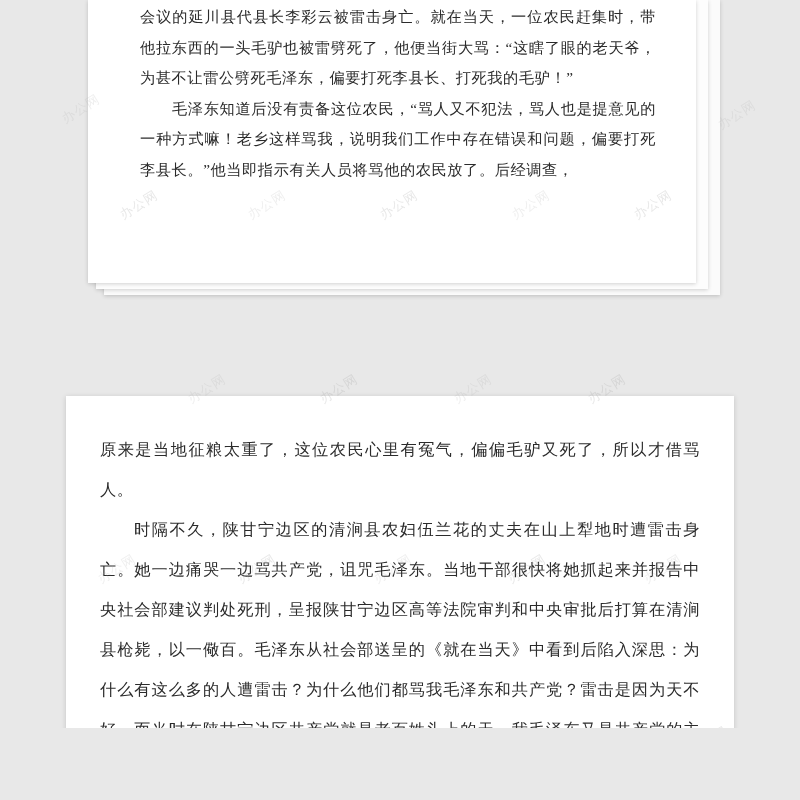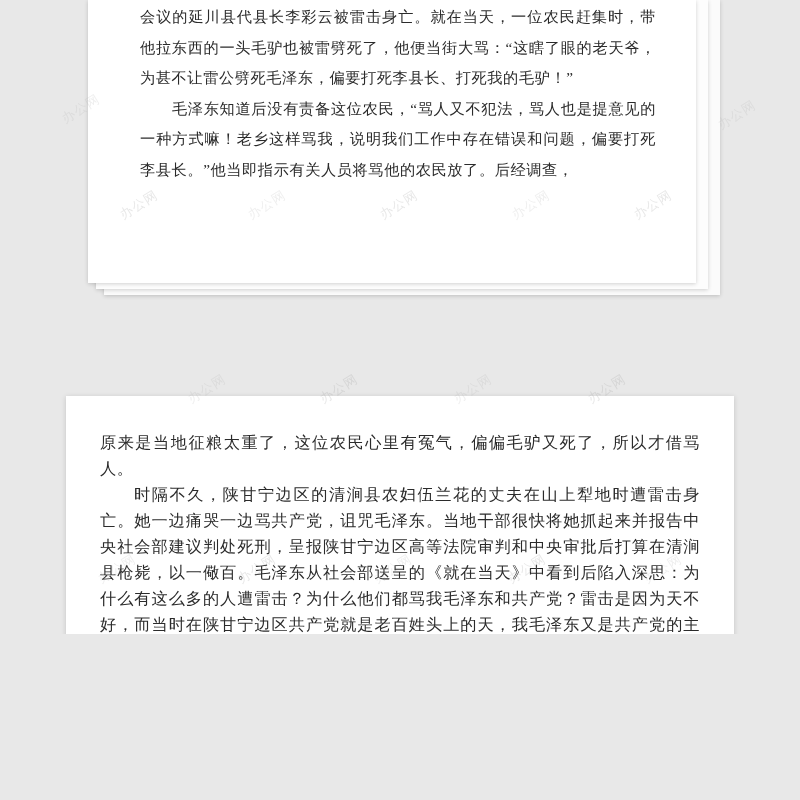--- a/index.html
+++ b/index.html
@@ -8,21 +8,21 @@
     width: 800px;
     height: 800px;
     background: #e8e8e8;
     font-family: "Liberation Serif", "DejaVu Serif", serif;
     overflow: hidden;
   }
 
   #stage {
     position: relative;
     width: 800px;
-    height: 634px;
+    height: 728px;
     background: #e8e8e8;
     overflow: hidden;
   }
 
   
   .sheet-stack {
     position: absolute;
     left: 0;
     top: 0;
     width: 800px;
@@ -86,21 +86,21 @@
     letter-spacing: 0.6px;
     text-align: justify;
     text-justify: inter-ideograph;
   }
 
   .bottom-text {
     left: 100px;
     top: 430px;
     width: 600px;
     font-size: 16.2px;
-    line-height: 26px;
+    line-height: 40px;
     letter-spacing: 0.5px;
     text-align: justify;
     text-justify: inter-ideograph;
   }
 
   .para {
     margin: 0;
     text-indent: 0;
   }
 

